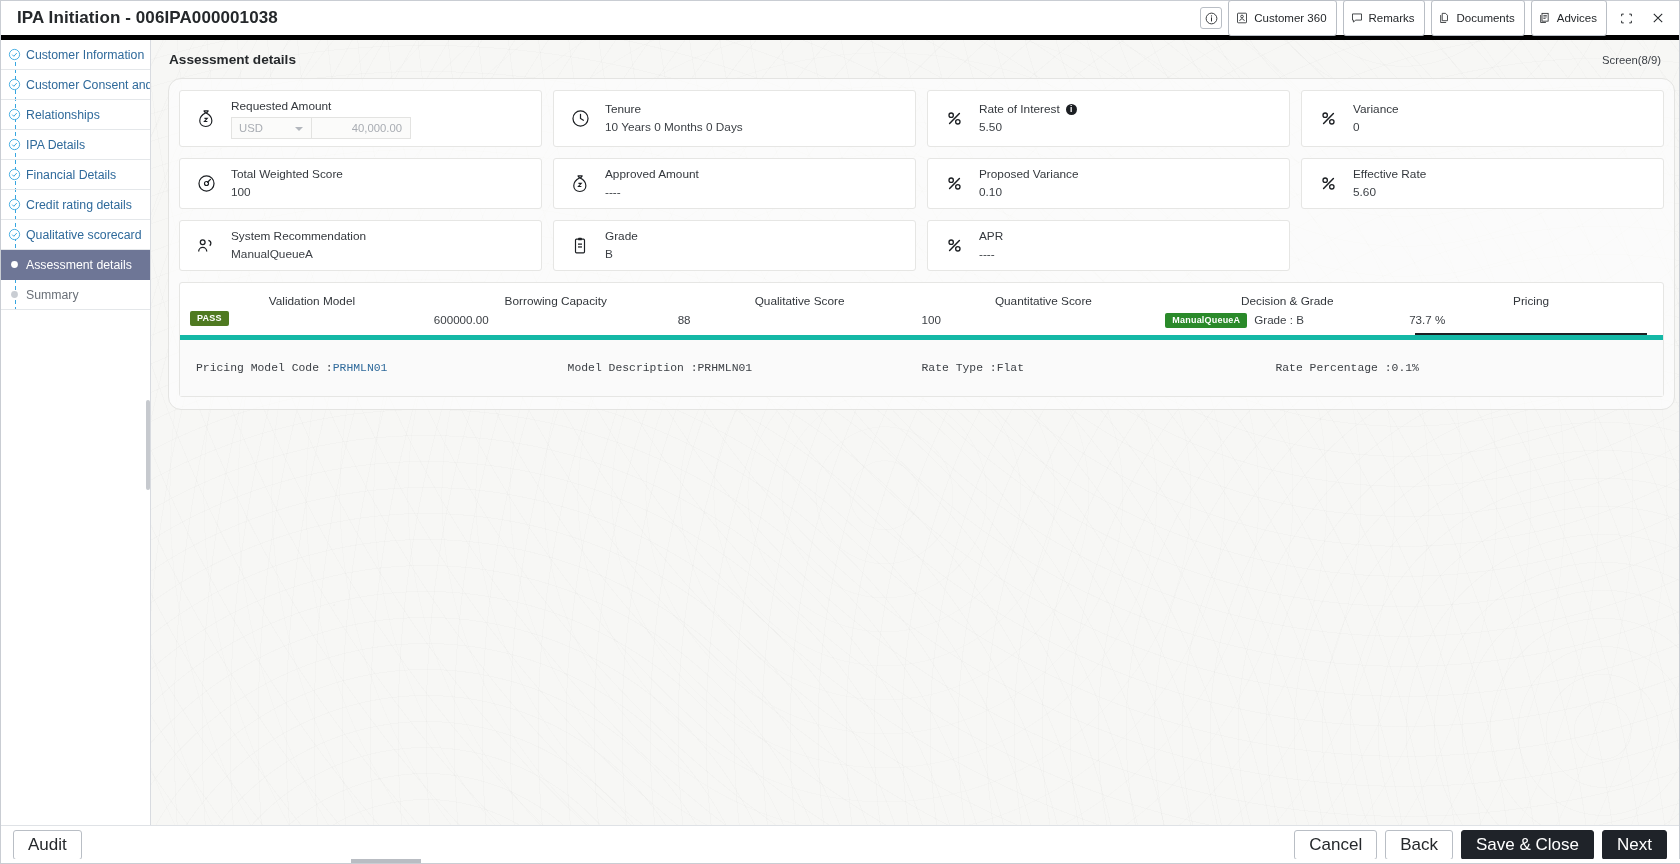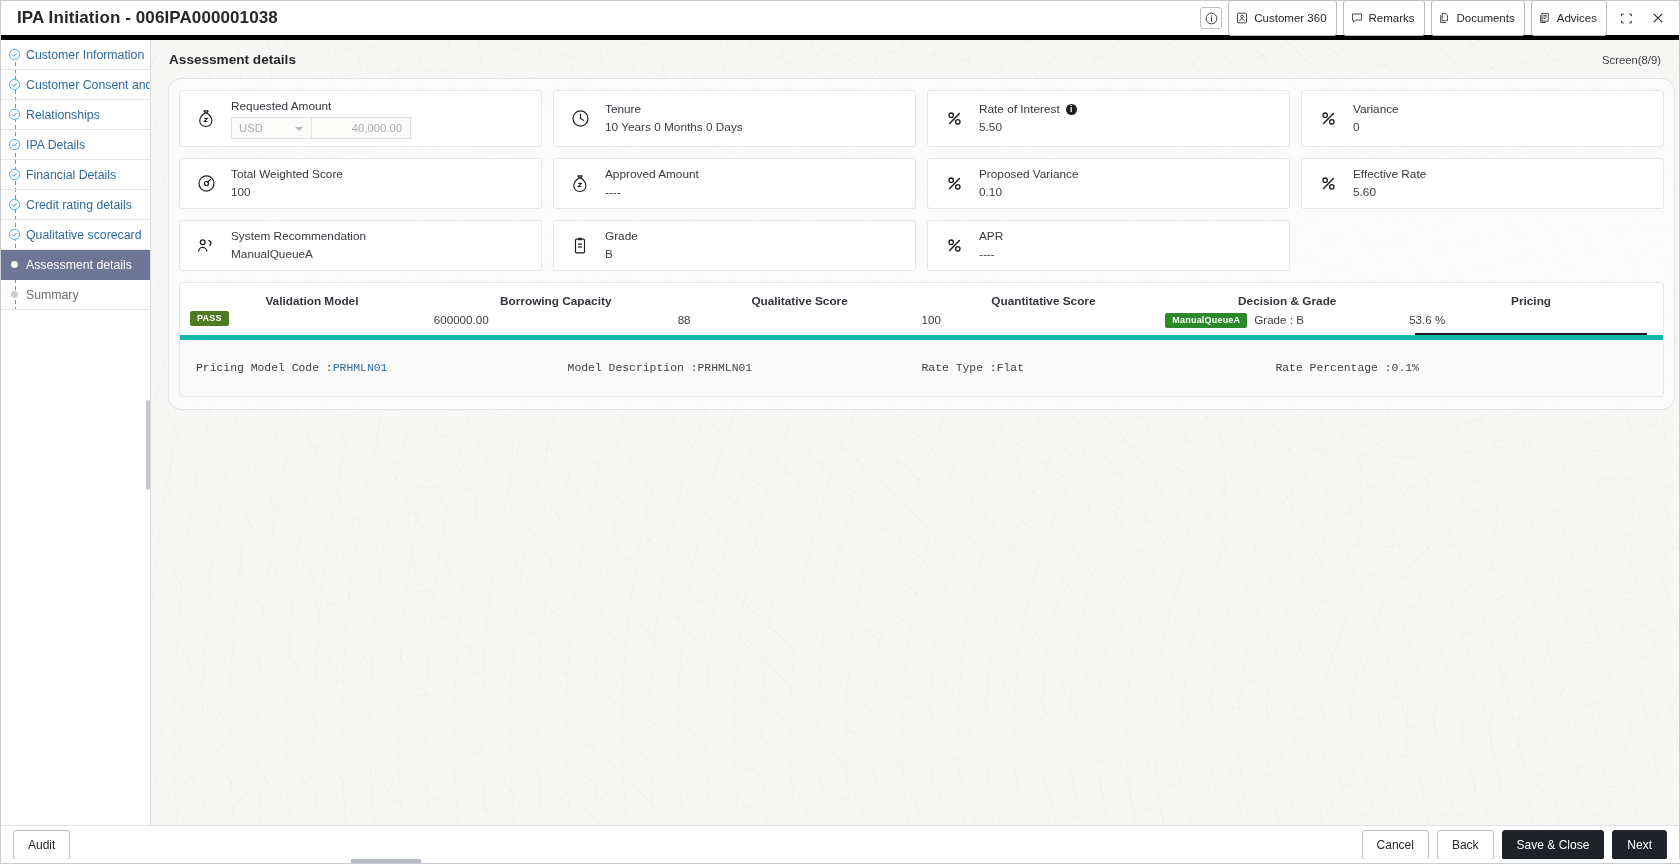--- a/index.html
+++ b/index.html
@@ -250,21 +250,20 @@
     display: grid;
     grid-template-columns: repeat(6, 1fr);
     padding: 0 10px;
   }
   .sum-col { text-align: center; padding-bottom: 6px; position: relative; }
   .sum-head {
     font-size: 11.8px;
     color: #32363b;
     line-height: 16px;
     white-space: nowrap;
-    font-weight: bold;
   }
   .sum-val {
     font-size: 11.6px;
     color: #3d4146;
     line-height: 18px;
     margin-top: 2px;
     display: flex;
     align-items: center;
     gap: 7px;
     white-space: nowrap;
@@ -305,21 +304,21 @@
     border-top: 1px solid #dfe2e6;
     background: #fff;
     display: flex;
     align-items: center;
     padding: 0 12px;
     gap: 8px;
   }
   .btn {
     height: 30px;
     border-radius: 3px;
-    font-size: 12px;
+    font-size: 17px;
     padding: 0 14px;
     display: flex; align-items: center; justify-content: center;
     cursor: pointer;
     border: 1px solid #b9bec5;
     background: #fff;
     color: #25282b;
     white-space: nowrap;
     font-family: "Liberation Sans", sans-serif;
   }
   .btn.dark { background: #1f2329; border-color: #1f2329; color: #fff; }
@@ -704,21 +703,21 @@
             <div class="sum-col">
               <div class="sum-head">Decision &amp; Grade</div>
               <div class="sum-val">
                 <span class="badge">ManualQueueA</span>
                 <span>Grade : B</span>
               </div>
             </div>
 
             <div class="sum-col pricing">
               <div class="sum-head">Pricing</div>
-              <div class="sum-val">53.6 %</div>
+              <div class="sum-val">73.7 %</div>
               <span class="underline"></span>
             </div>
           </div>
 
           <div class="pricing-detail">
             <div class="pd-item">
               <span>Pricing Model Code :</span><span class="hl">PRHMLN01</span>
             </div>
             <div class="pd-item">Model Description :PRHMLN01</div>
             <div class="pd-item">Rate Type :Flat</div>

